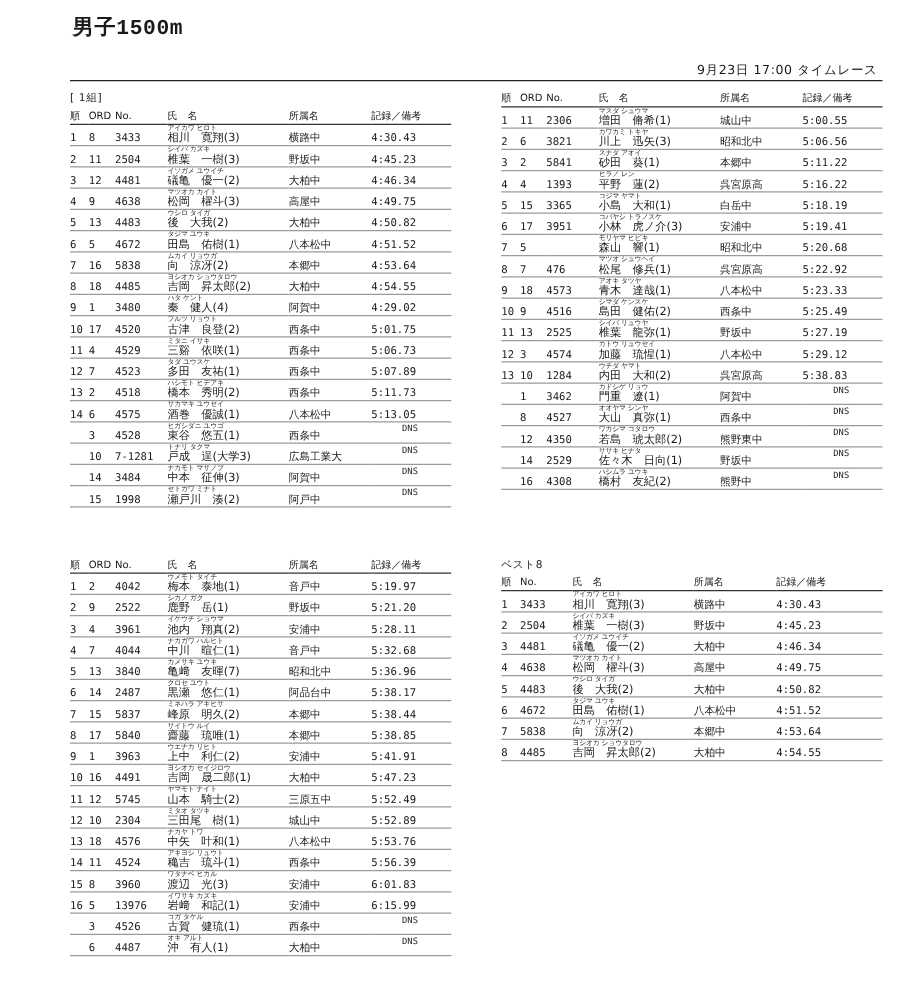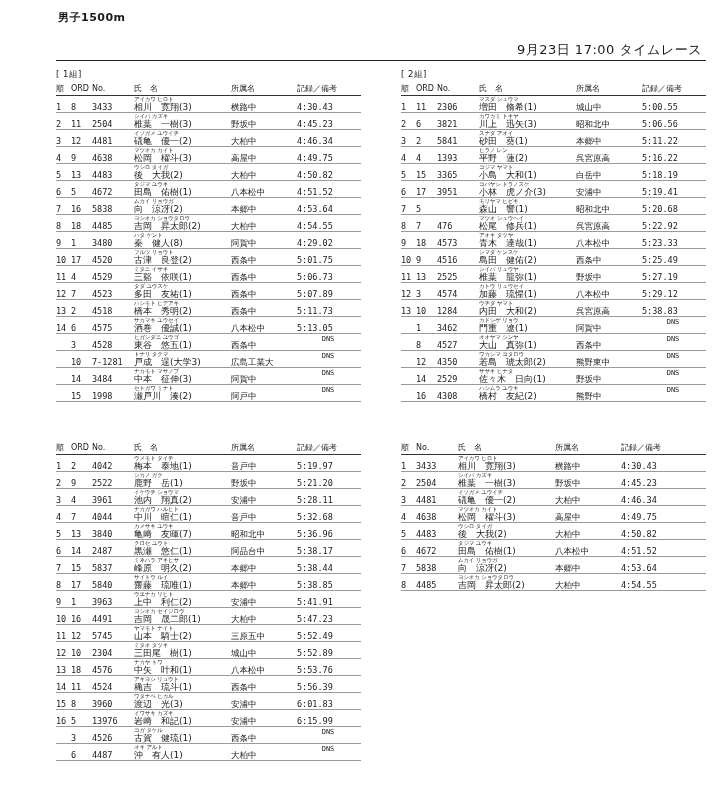--- a/index.html
+++ b/index.html
@@ -2,22 +2,22 @@
 <html><head>
 <meta charset="utf-8">
 <style>
   html,body { margin:0; padding:0; background:#fff; }
   body {
     width:722px; height:795px; overflow:hidden;
     font-family:"DejaVu Sans", sans-serif; color:#1a1a1a;
     -webkit-font-smoothing:antialiased;
   }
   .page { position:relative; padding:8px 16px 0 56px; box-sizing:border-box; }
-  .title { font-size:11px; font-weight:bold; letter-spacing:0.5px; margin:2px 0 0 2px; }
-  .dateline { text-align:right; font-size:13px; margin-top:16px; padding-right:4px; letter-spacing:0.5px; }
+  .title { font-size:17px; font-weight:bold; letter-spacing:0.5px; margin:2px 0 0 2px;font-family:Liberation Mono, monospace; }
+  .dateline { text-align:right; font-size:10px; margin-top:16px; padding-right:4px; letter-spacing:0.5px; }
   .rule { border-bottom:1.2px solid #222; margin-top:1px; }
   .racetype { font-size:8.5px; margin-top:12px; letter-spacing:1px; }
   .tables {
     display:grid; grid-template-columns:1fr 1fr;
     column-gap:18px; row-gap:26px; margin-top:8px;
     align-items:start;
     gap:40px;
   }
   .table-title { font-size:8.5px; margin-bottom:2px; letter-spacing:0.5px; }
   table { width:100%; border-collapse:collapse; table-layout:fixed; }
@@ -151,21 +151,21 @@
               </td>
               <td class="cteam">大柏中</td>
               <td class="crecord">4:54.55</td>
             </tr>
             <tr class="">
               <td class="crank">9</td>
               <td class="cord">1</td>
               <td class="cno">3480</td>
               <td class="cname">
                 <div class="kana">ハタ ケント</div>
-                <div class="kanji">秦　健人(8)</div>
+                <div class="kanji">秦　健人(4)</div>
               </td>
               <td class="cteam">阿賀中</td>
               <td class="crecord">4:29.02</td>
             </tr>
             <tr class="">
               <td class="crank">10</td>
               <td class="cord">17</td>
               <td class="cno">4520</td>
               <td class="cname">
                 <div class="kana">フルツ リョウト</div>
@@ -253,459 +253,459 @@
             </tr>
             <tr class="dns">
               <td class="crank"></td>
               <td class="cord">15</td>
               <td class="cno">1998</td>
               <td class="cname">
                 <div class="kana">セトガワ ミナト</div>
                 <div class="kanji">瀬戸川　湊(2)</div>
               </td>
               <td class="cteam">阿戸中</td>
-              <td class="crecord">DNS</td>
-            </tr>
-          </tbody>
-        </table>
-    </div>
-    <div class="tablewrap">
-      <div class="table-title">[ 2組]</div>
-      <table>
-          <thead>
-            <tr>
-              <th class="crank">順</th>
-              <th class="cord">ORD</th>
-              <th class="cno">No.</th>
-              <th class="cname">氏　名</th>
-              <th class="cteam">所属名</th>
-              <th class="crecord">記録／備考</th>
-            </tr>
-          </thead>
-          <tbody>
-            <tr class="">
-              <td class="crank">1</td>
-              <td class="cord">11</td>
-              <td class="cno">2306</td>
-              <td class="cname">
-                <div class="kana">マスダ シュウマ</div>
-                <div class="kanji">増田　脩希(1)</div>
-              </td>
-              <td class="cteam">城山中</td>
-              <td class="crecord">5:00.55</td>
-            </tr>
-            <tr class="">
-              <td class="crank">2</td>
-              <td class="cord">6</td>
-              <td class="cno">3821</td>
-              <td class="cname">
-                <div class="kana">カワカミ トキヤ</div>
-                <div class="kanji">川上　迅矢(3)</div>
-              </td>
-              <td class="cteam">昭和北中</td>
-              <td class="crecord">5:06.56</td>
-            </tr>
-            <tr class="">
-              <td class="crank">3</td>
-              <td class="cord">2</td>
-              <td class="cno">5841</td>
-              <td class="cname">
-                <div class="kana">スナダ アオイ</div>
-                <div class="kanji">砂田　葵(1)</div>
-              </td>
-              <td class="cteam">本郷中</td>
-              <td class="crecord">5:11.22</td>
-            </tr>
-            <tr class="">
-              <td class="crank">4</td>
-              <td class="cord">4</td>
-              <td class="cno">1393</td>
-              <td class="cname">
-                <div class="kana">ヒラノ レン</div>
-                <div class="kanji">平野　蓮(2)</div>
-              </td>
-              <td class="cteam">呉宮原高</td>
-              <td class="crecord">5:16.22</td>
-            </tr>
-            <tr class="">
-              <td class="crank">5</td>
-              <td class="cord">15</td>
-              <td class="cno">3365</td>
-              <td class="cname">
-                <div class="kana">コジマ ヤマト</div>
-                <div class="kanji">小島　大和(1)</div>
-              </td>
-              <td class="cteam">白岳中</td>
-              <td class="crecord">5:18.19</td>
-            </tr>
-            <tr class="">
-              <td class="crank">6</td>
-              <td class="cord">17</td>
-              <td class="cno">3951</td>
-              <td class="cname">
-                <div class="kana">コバヤシ トラノスケ</div>
-                <div class="kanji">小林　虎ノ介(3)</div>
-              </td>
-              <td class="cteam">安浦中</td>
-              <td class="crecord">5:19.41</td>
-            </tr>
-            <tr class="">
-              <td class="crank">7</td>
-              <td class="cord">5</td>
-              <td class="cno"></td>
-              <td class="cname">
-                <div class="kana">モリヤマ ヒビキ</div>
-                <div class="kanji">森山　響(1)</div>
-              </td>
-              <td class="cteam">昭和北中</td>
-              <td class="crecord">5:20.68</td>
-            </tr>
-            <tr class="">
-              <td class="crank">8</td>
-              <td class="cord">7</td>
-              <td class="cno">476</td>
-              <td class="cname">
-                <div class="kana">マツオ シュウヘイ</div>
-                <div class="kanji">松尾　修兵(1)</div>
-              </td>
-              <td class="cteam">呉宮原高</td>
-              <td class="crecord">5:22.92</td>
-            </tr>
-            <tr class="">
-              <td class="crank">9</td>
-              <td class="cord">18</td>
-              <td class="cno">4573</td>
-              <td class="cname">
-                <div class="kana">アオキ タツヤ</div>
-                <div class="kanji">青木　達哉(1)</div>
-              </td>
-              <td class="cteam">八本松中</td>
-              <td class="crecord">5:23.33</td>
-            </tr>
-            <tr class="">
-              <td class="crank">10</td>
-              <td class="cord">9</td>
-              <td class="cno">4516</td>
-              <td class="cname">
-                <div class="kana">シマダ ケンスケ</div>
-                <div class="kanji">島田　健佑(2)</div>
-              </td>
-              <td class="cteam">西条中</td>
-              <td class="crecord">5:25.49</td>
-            </tr>
-            <tr class="">
-              <td class="crank">11</td>
-              <td class="cord">13</td>
-              <td class="cno">2525</td>
-              <td class="cname">
-                <div class="kana">シイバ リュウヤ</div>
-                <div class="kanji">椎葉　龍弥(1)</div>
-              </td>
-              <td class="cteam">野坂中</td>
-              <td class="crecord">5:27.19</td>
-            </tr>
-            <tr class="">
-              <td class="crank">12</td>
-              <td class="cord">3</td>
-              <td class="cno">4574</td>
-              <td class="cname">
-                <div class="kana">カトウ リュウセイ</div>
-                <div class="kanji">加藤　琉惺(1)</div>
-              </td>
-              <td class="cteam">八本松中</td>
-              <td class="crecord">5:29.12</td>
-            </tr>
-            <tr class="">
-              <td class="crank">13</td>
-              <td class="cord">10</td>
-              <td class="cno">1284</td>
-              <td class="cname">
-                <div class="kana">ウチダ ヤマト</div>
-                <div class="kanji">内田　大和(2)</div>
-              </td>
-              <td class="cteam">呉宮原高</td>
-              <td class="crecord">5:38.83</td>
-            </tr>
-            <tr class="dns">
-              <td class="crank"></td>
-              <td class="cord">1</td>
-              <td class="cno">3462</td>
-              <td class="cname">
-                <div class="kana">カドシゲ リョウ</div>
-                <div class="kanji">門重　遼(1)</div>
-              </td>
-              <td class="cteam">阿賀中</td>
-              <td class="crecord">DNS</td>
-            </tr>
-            <tr class="dns">
-              <td class="crank"></td>
-              <td class="cord">8</td>
-              <td class="cno">4527</td>
-              <td class="cname">
-                <div class="kana">オオヤマ シンヤ</div>
-                <div class="kanji">大山　真弥(1)</div>
-              </td>
-              <td class="cteam">西条中</td>
-              <td class="crecord">DNS</td>
-            </tr>
-            <tr class="dns">
-              <td class="crank"></td>
-              <td class="cord">12</td>
-              <td class="cno">4350</td>
-              <td class="cname">
-                <div class="kana">ワカシマ コタロウ</div>
-                <div class="kanji">若島　琥太郎(2)</div>
-              </td>
-              <td class="cteam">熊野東中</td>
-              <td class="crecord">DNS</td>
-            </tr>
-            <tr class="dns">
-              <td class="crank"></td>
-              <td class="cord">14</td>
-              <td class="cno">2529</td>
-              <td class="cname">
-                <div class="kana">ササキ ヒナタ</div>
-                <div class="kanji">佐々木　日向(1)</div>
-              </td>
-              <td class="cteam">野坂中</td>
-              <td class="crecord">DNS</td>
-            </tr>
-            <tr class="dns">
-              <td class="crank"></td>
-              <td class="cord">16</td>
-              <td class="cno">4308</td>
-              <td class="cname">
-                <div class="kana">ハシムラ ユウキ</div>
-                <div class="kanji">橋村　友紀(2)</div>
-              </td>
-              <td class="cteam">熊野中</td>
               <td class="crecord">DNS</td>
             </tr>
           </tbody>
         </table>
     </div>
     <div class="tablewrap">
       <table>
           <thead>
             <tr>
               <th class="crank">順</th>
               <th class="cord">ORD</th>
               <th class="cno">No.</th>
               <th class="cname">氏　名</th>
               <th class="cteam">所属名</th>
               <th class="crecord">記録／備考</th>
             </tr>
           </thead>
           <tbody>
             <tr class="">
               <td class="crank">1</td>
+              <td class="cord">11</td>
+              <td class="cno">2306</td>
+              <td class="cname">
+                <div class="kana">マスダ シュウマ</div>
+                <div class="kanji">増田　脩希(1)</div>
+              </td>
+              <td class="cteam">城山中</td>
+              <td class="crecord">5:00.55</td>
+            </tr>
+            <tr class="">
+              <td class="crank">2</td>
+              <td class="cord">6</td>
+              <td class="cno">3821</td>
+              <td class="cname">
+                <div class="kana">カワカミ トキヤ</div>
+                <div class="kanji">川上　迅矢(3)</div>
+              </td>
+              <td class="cteam">昭和北中</td>
+              <td class="crecord">5:06.56</td>
+            </tr>
+            <tr class="">
+              <td class="crank">3</td>
               <td class="cord">2</td>
-              <td class="cno">4042</td>
-              <td class="cname">
-                <div class="kana">ウメモト タイチ</div>
-                <div class="kanji">梅本　泰地(1)</div>
-              </td>
-              <td class="cteam">音戸中</td>
-              <td class="crecord">5:19.97</td>
-            </tr>
-            <tr class="">
-              <td class="crank">2</td>
+              <td class="cno">5841</td>
+              <td class="cname">
+                <div class="kana">スナダ アオイ</div>
+                <div class="kanji">砂田　葵(1)</div>
+              </td>
+              <td class="cteam">本郷中</td>
+              <td class="crecord">5:11.22</td>
+            </tr>
+            <tr class="">
+              <td class="crank">4</td>
+              <td class="cord">4</td>
+              <td class="cno">1393</td>
+              <td class="cname">
+                <div class="kana">ヒラノ レン</div>
+                <div class="kanji">平野　蓮(2)</div>
+              </td>
+              <td class="cteam">呉宮原高</td>
+              <td class="crecord">5:16.22</td>
+            </tr>
+            <tr class="">
+              <td class="crank">5</td>
+              <td class="cord">15</td>
+              <td class="cno">3365</td>
+              <td class="cname">
+                <div class="kana">コジマ ヤマト</div>
+                <div class="kanji">小島　大和(1)</div>
+              </td>
+              <td class="cteam">白岳中</td>
+              <td class="crecord">5:18.19</td>
+            </tr>
+            <tr class="">
+              <td class="crank">6</td>
+              <td class="cord">17</td>
+              <td class="cno">3951</td>
+              <td class="cname">
+                <div class="kana">コバヤシ トラノスケ</div>
+                <div class="kanji">小林　虎ノ介(3)</div>
+              </td>
+              <td class="cteam">安浦中</td>
+              <td class="crecord">5:19.41</td>
+            </tr>
+            <tr class="">
+              <td class="crank">7</td>
+              <td class="cord">5</td>
+              <td class="cno"></td>
+              <td class="cname">
+                <div class="kana">モリヤマ ヒビキ</div>
+                <div class="kanji">森山　響(1)</div>
+              </td>
+              <td class="cteam">昭和北中</td>
+              <td class="crecord">5:20.68</td>
+            </tr>
+            <tr class="">
+              <td class="crank">8</td>
+              <td class="cord">7</td>
+              <td class="cno">476</td>
+              <td class="cname">
+                <div class="kana">マツオ シュウヘイ</div>
+                <div class="kanji">松尾　修兵(1)</div>
+              </td>
+              <td class="cteam">呉宮原高</td>
+              <td class="crecord">5:22.92</td>
+            </tr>
+            <tr class="">
+              <td class="crank">9</td>
+              <td class="cord">18</td>
+              <td class="cno">4573</td>
+              <td class="cname">
+                <div class="kana">アオキ タツヤ</div>
+                <div class="kanji">青木　達哉(1)</div>
+              </td>
+              <td class="cteam">八本松中</td>
+              <td class="crecord">5:23.33</td>
+            </tr>
+            <tr class="">
+              <td class="crank">10</td>
               <td class="cord">9</td>
-              <td class="cno">2522</td>
-              <td class="cname">
-                <div class="kana">シカノ ガク</div>
-                <div class="kanji">鹿野　岳(1)</div>
+              <td class="cno">4516</td>
+              <td class="cname">
+                <div class="kana">シマダ ケンスケ</div>
+                <div class="kanji">島田　健佑(2)</div>
+              </td>
+              <td class="cteam">西条中</td>
+              <td class="crecord">5:25.49</td>
+            </tr>
+            <tr class="">
+              <td class="crank">11</td>
+              <td class="cord">13</td>
+              <td class="cno">2525</td>
+              <td class="cname">
+                <div class="kana">シイバ リュウヤ</div>
+                <div class="kanji">椎葉　龍弥(1)</div>
               </td>
               <td class="cteam">野坂中</td>
-              <td class="crecord">5:21.20</td>
-            </tr>
-            <tr class="">
-              <td class="crank">3</td>
-              <td class="cord">4</td>
-              <td class="cno">3961</td>
-              <td class="cname">
-                <div class="kana">イケウチ ショウマ</div>
-                <div class="kanji">池内　翔真(2)</div>
-              </td>
-              <td class="cteam">安浦中</td>
-              <td class="crecord">5:28.11</td>
-            </tr>
-            <tr class="">
-              <td class="crank">4</td>
-              <td class="cord">7</td>
-              <td class="cno">4044</td>
-              <td class="cname">
-                <div class="kana">ナカガワ ハルヒト</div>
-                <div class="kanji">中川　暄仁(1)</div>
-              </td>
-              <td class="cteam">音戸中</td>
-              <td class="crecord">5:32.68</td>
-            </tr>
-            <tr class="">
-              <td class="crank">5</td>
-              <td class="cord">13</td>
-              <td class="cno">3840</td>
-              <td class="cname">
-                <div class="kana">カメサキ ユウキ</div>
-                <div class="kanji">亀﨑　友暉(7)</div>
-              </td>
-              <td class="cteam">昭和北中</td>
-              <td class="crecord">5:36.96</td>
-            </tr>
-            <tr class="">
-              <td class="crank">6</td>
+              <td class="crecord">5:27.19</td>
+            </tr>
+            <tr class="">
+              <td class="crank">12</td>
+              <td class="cord">3</td>
+              <td class="cno">4574</td>
+              <td class="cname">
+                <div class="kana">カトウ リュウセイ</div>
+                <div class="kanji">加藤　琉惺(1)</div>
+              </td>
+              <td class="cteam">八本松中</td>
+              <td class="crecord">5:29.12</td>
+            </tr>
+            <tr class="">
+              <td class="crank">13</td>
+              <td class="cord">10</td>
+              <td class="cno">1284</td>
+              <td class="cname">
+                <div class="kana">ウチダ ヤマト</div>
+                <div class="kanji">内田　大和(2)</div>
+              </td>
+              <td class="cteam">呉宮原高</td>
+              <td class="crecord">5:38.83</td>
+            </tr>
+            <tr class="dns">
+              <td class="crank"></td>
+              <td class="cord">1</td>
+              <td class="cno">3462</td>
+              <td class="cname">
+                <div class="kana">カドシゲ リョウ</div>
+                <div class="kanji">門重　遼(1)</div>
+              </td>
+              <td class="cteam">阿賀中</td>
+              <td class="crecord">DNS</td>
+            </tr>
+            <tr class="dns">
+              <td class="crank"></td>
+              <td class="cord">8</td>
+              <td class="cno">4527</td>
+              <td class="cname">
+                <div class="kana">オオヤマ シンヤ</div>
+                <div class="kanji">大山　真弥(1)</div>
+              </td>
+              <td class="cteam">西条中</td>
+              <td class="crecord">DNS</td>
+            </tr>
+            <tr class="dns">
+              <td class="crank"></td>
+              <td class="cord">12</td>
+              <td class="cno">4350</td>
+              <td class="cname">
+                <div class="kana">ワカシマ コタロウ</div>
+                <div class="kanji">若島　琥太郎(2)</div>
+              </td>
+              <td class="cteam">熊野東中</td>
+              <td class="crecord">DNS</td>
+            </tr>
+            <tr class="dns">
+              <td class="crank"></td>
               <td class="cord">14</td>
-              <td class="cno">2487</td>
-              <td class="cname">
-                <div class="kana">クロセ ユウト</div>
-                <div class="kanji">黒瀬　悠仁(1)</div>
-              </td>
-              <td class="cteam">阿品台中</td>
-              <td class="crecord">5:38.17</td>
-            </tr>
-            <tr class="">
-              <td class="crank">7</td>
-              <td class="cord">15</td>
-              <td class="cno">5837</td>
-              <td class="cname">
-                <div class="kana">ミネハラ アキヒサ</div>
-                <div class="kanji">峰原　明久(2)</div>
-              </td>
-              <td class="cteam">本郷中</td>
-              <td class="crecord">5:38.44</td>
-            </tr>
-            <tr class="">
-              <td class="crank">8</td>
-              <td class="cord">17</td>
-              <td class="cno">5840</td>
-              <td class="cname">
-                <div class="kana">サイトウ ルイ</div>
-                <div class="kanji">齋藤　琉唯(1)</div>
-              </td>
-              <td class="cteam">本郷中</td>
-              <td class="crecord">5:38.85</td>
-            </tr>
-            <tr class="">
-              <td class="crank">9</td>
-              <td class="cord">1</td>
-              <td class="cno">3963</td>
-              <td class="cname">
-                <div class="kana">ウエナカ リヒト</div>
-                <div class="kanji">上中　利仁(2)</div>
-              </td>
-              <td class="cteam">安浦中</td>
-              <td class="crecord">5:41.91</td>
-            </tr>
-            <tr class="">
-              <td class="crank">10</td>
+              <td class="cno">2529</td>
+              <td class="cname">
+                <div class="kana">ササキ ヒナタ</div>
+                <div class="kanji">佐々木　日向(1)</div>
+              </td>
+              <td class="cteam">野坂中</td>
+              <td class="crecord">DNS</td>
+            </tr>
+            <tr class="dns">
+              <td class="crank"></td>
               <td class="cord">16</td>
-              <td class="cno">4491</td>
-              <td class="cname">
-                <div class="kana">ヨシオカ セイジロウ</div>
-                <div class="kanji">吉岡　晟二郎(1)</div>
-              </td>
-              <td class="cteam">大柏中</td>
-              <td class="crecord">5:47.23</td>
-            </tr>
-            <tr class="">
-              <td class="crank">11</td>
-              <td class="cord">12</td>
-              <td class="cno">5745</td>
-              <td class="cname">
-                <div class="kana">ヤマモト ナイト</div>
-                <div class="kanji">山本　騎士(2)</div>
-              </td>
-              <td class="cteam">三原五中</td>
-              <td class="crecord">5:52.49</td>
-            </tr>
-            <tr class="">
-              <td class="crank">12</td>
-              <td class="cord">10</td>
-              <td class="cno">2304</td>
-              <td class="cname">
-                <div class="kana">ミタオ タツキ</div>
-                <div class="kanji">三田尾　樹(1)</div>
-              </td>
-              <td class="cteam">城山中</td>
-              <td class="crecord">5:52.89</td>
-            </tr>
-            <tr class="">
-              <td class="crank">13</td>
-              <td class="cord">18</td>
-              <td class="cno">4576</td>
-              <td class="cname">
-                <div class="kana">ナカヤ トワ</div>
-                <div class="kanji">中矢　叶和(1)</div>
-              </td>
-              <td class="cteam">八本松中</td>
-              <td class="crecord">5:53.76</td>
-            </tr>
-            <tr class="">
-              <td class="crank">14</td>
-              <td class="cord">11</td>
-              <td class="cno">4524</td>
-              <td class="cname">
-                <div class="kana">アキヨシ リュウト</div>
-                <div class="kanji">穐吉　琉斗(1)</div>
-              </td>
-              <td class="cteam">西条中</td>
-              <td class="crecord">5:56.39</td>
-            </tr>
-            <tr class="">
-              <td class="crank">15</td>
-              <td class="cord">8</td>
-              <td class="cno">3960</td>
-              <td class="cname">
-                <div class="kana">ワタナベ ヒカル</div>
-                <div class="kanji">渡辺　光(3)</div>
-              </td>
-              <td class="cteam">安浦中</td>
-              <td class="crecord">6:01.83</td>
-            </tr>
-            <tr class="">
-              <td class="crank">16</td>
-              <td class="cord">5</td>
-              <td class="cno">13976</td>
-              <td class="cname">
-                <div class="kana">イワサキ カズキ</div>
-                <div class="kanji">岩﨑　和記(1)</div>
-              </td>
-              <td class="cteam">安浦中</td>
-              <td class="crecord">6:15.99</td>
-            </tr>
-            <tr class="dns">
-              <td class="crank"></td>
-              <td class="cord">3</td>
-              <td class="cno">4526</td>
-              <td class="cname">
-                <div class="kana">コガ タケル</div>
-                <div class="kanji">古賀　健琉(1)</div>
-              </td>
-              <td class="cteam">西条中</td>
-              <td class="crecord">DNS</td>
-            </tr>
-            <tr class="dns">
-              <td class="crank"></td>
-              <td class="cord">6</td>
-              <td class="cno">4487</td>
-              <td class="cname">
-                <div class="kana">オキ アルト</div>
-                <div class="kanji">沖　有人(1)</div>
-              </td>
-              <td class="cteam">大柏中</td>
+              <td class="cno">4308</td>
+              <td class="cname">
+                <div class="kana">ハシムラ ユウキ</div>
+                <div class="kanji">橋村　友紀(2)</div>
+              </td>
+              <td class="cteam">熊野中</td>
               <td class="crecord">DNS</td>
             </tr>
           </tbody>
         </table>
     </div>
     <div class="tablewrap">
       <table>
           <thead>
             <tr>
               <th class="crank">順</th>
+              <th class="cord">ORD</th>
+              <th class="cno">No.</th>
+              <th class="cname">氏　名</th>
+              <th class="cteam">所属名</th>
+              <th class="crecord">記録／備考</th>
+            </tr>
+          </thead>
+          <tbody>
+            <tr class="">
+              <td class="crank">1</td>
+              <td class="cord">2</td>
+              <td class="cno">4042</td>
+              <td class="cname">
+                <div class="kana">ウメモト タイチ</div>
+                <div class="kanji">梅本　泰地(1)</div>
+              </td>
+              <td class="cteam">音戸中</td>
+              <td class="crecord">5:19.97</td>
+            </tr>
+            <tr class="">
+              <td class="crank">2</td>
+              <td class="cord">9</td>
+              <td class="cno">2522</td>
+              <td class="cname">
+                <div class="kana">シカノ ガク</div>
+                <div class="kanji">鹿野　岳(1)</div>
+              </td>
+              <td class="cteam">野坂中</td>
+              <td class="crecord">5:21.20</td>
+            </tr>
+            <tr class="">
+              <td class="crank">3</td>
+              <td class="cord">4</td>
+              <td class="cno">3961</td>
+              <td class="cname">
+                <div class="kana">イケウチ ショウマ</div>
+                <div class="kanji">池内　翔真(2)</div>
+              </td>
+              <td class="cteam">安浦中</td>
+              <td class="crecord">5:28.11</td>
+            </tr>
+            <tr class="">
+              <td class="crank">4</td>
+              <td class="cord">7</td>
+              <td class="cno">4044</td>
+              <td class="cname">
+                <div class="kana">ナカガワ ハルヒト</div>
+                <div class="kanji">中川　暄仁(1)</div>
+              </td>
+              <td class="cteam">音戸中</td>
+              <td class="crecord">5:32.68</td>
+            </tr>
+            <tr class="">
+              <td class="crank">5</td>
+              <td class="cord">13</td>
+              <td class="cno">3840</td>
+              <td class="cname">
+                <div class="kana">カメサキ ユウキ</div>
+                <div class="kanji">亀﨑　友暉(7)</div>
+              </td>
+              <td class="cteam">昭和北中</td>
+              <td class="crecord">5:36.96</td>
+            </tr>
+            <tr class="">
+              <td class="crank">6</td>
+              <td class="cord">14</td>
+              <td class="cno">2487</td>
+              <td class="cname">
+                <div class="kana">クロセ ユウト</div>
+                <div class="kanji">黒瀬　悠仁(1)</div>
+              </td>
+              <td class="cteam">阿品台中</td>
+              <td class="crecord">5:38.17</td>
+            </tr>
+            <tr class="">
+              <td class="crank">7</td>
+              <td class="cord">15</td>
+              <td class="cno">5837</td>
+              <td class="cname">
+                <div class="kana">ミネハラ アキヒサ</div>
+                <div class="kanji">峰原　明久(2)</div>
+              </td>
+              <td class="cteam">本郷中</td>
+              <td class="crecord">5:38.44</td>
+            </tr>
+            <tr class="">
+              <td class="crank">8</td>
+              <td class="cord">17</td>
+              <td class="cno">5840</td>
+              <td class="cname">
+                <div class="kana">サイトウ ルイ</div>
+                <div class="kanji">齋藤　琉唯(1)</div>
+              </td>
+              <td class="cteam">本郷中</td>
+              <td class="crecord">5:38.85</td>
+            </tr>
+            <tr class="">
+              <td class="crank">9</td>
+              <td class="cord">1</td>
+              <td class="cno">3963</td>
+              <td class="cname">
+                <div class="kana">ウエナカ リヒト</div>
+                <div class="kanji">上中　利仁(2)</div>
+              </td>
+              <td class="cteam">安浦中</td>
+              <td class="crecord">5:41.91</td>
+            </tr>
+            <tr class="">
+              <td class="crank">10</td>
+              <td class="cord">16</td>
+              <td class="cno">4491</td>
+              <td class="cname">
+                <div class="kana">ヨシオカ セイジロウ</div>
+                <div class="kanji">吉岡　晟二郎(1)</div>
+              </td>
+              <td class="cteam">大柏中</td>
+              <td class="crecord">5:47.23</td>
+            </tr>
+            <tr class="">
+              <td class="crank">11</td>
+              <td class="cord">12</td>
+              <td class="cno">5745</td>
+              <td class="cname">
+                <div class="kana">ヤマモト ナイト</div>
+                <div class="kanji">山本　騎士(2)</div>
+              </td>
+              <td class="cteam">三原五中</td>
+              <td class="crecord">5:52.49</td>
+            </tr>
+            <tr class="">
+              <td class="crank">12</td>
+              <td class="cord">10</td>
+              <td class="cno">2304</td>
+              <td class="cname">
+                <div class="kana">ミタオ タツキ</div>
+                <div class="kanji">三田尾　樹(1)</div>
+              </td>
+              <td class="cteam">城山中</td>
+              <td class="crecord">5:52.89</td>
+            </tr>
+            <tr class="">
+              <td class="crank">13</td>
+              <td class="cord">18</td>
+              <td class="cno">4576</td>
+              <td class="cname">
+                <div class="kana">ナカヤ トワ</div>
+                <div class="kanji">中矢　叶和(1)</div>
+              </td>
+              <td class="cteam">八本松中</td>
+              <td class="crecord">5:53.76</td>
+            </tr>
+            <tr class="">
+              <td class="crank">14</td>
+              <td class="cord">11</td>
+              <td class="cno">4524</td>
+              <td class="cname">
+                <div class="kana">アキヨシ リュウト</div>
+                <div class="kanji">穐吉　琉斗(1)</div>
+              </td>
+              <td class="cteam">西条中</td>
+              <td class="crecord">5:56.39</td>
+            </tr>
+            <tr class="">
+              <td class="crank">15</td>
+              <td class="cord">8</td>
+              <td class="cno">3960</td>
+              <td class="cname">
+                <div class="kana">ワタナベ ヒカル</div>
+                <div class="kanji">渡辺　光(3)</div>
+              </td>
+              <td class="cteam">安浦中</td>
+              <td class="crecord">6:01.83</td>
+            </tr>
+            <tr class="">
+              <td class="crank">16</td>
+              <td class="cord">5</td>
+              <td class="cno">13976</td>
+              <td class="cname">
+                <div class="kana">イワサキ カズキ</div>
+                <div class="kanji">岩﨑　和記(1)</div>
+              </td>
+              <td class="cteam">安浦中</td>
+              <td class="crecord">6:15.99</td>
+            </tr>
+            <tr class="dns">
+              <td class="crank"></td>
+              <td class="cord">3</td>
+              <td class="cno">4526</td>
+              <td class="cname">
+                <div class="kana">コガ タケル</div>
+                <div class="kanji">古賀　健琉(1)</div>
+              </td>
+              <td class="cteam">西条中</td>
+              <td class="crecord">DNS</td>
+            </tr>
+            <tr class="dns">
+              <td class="crank"></td>
+              <td class="cord">6</td>
+              <td class="cno">4487</td>
+              <td class="cname">
+                <div class="kana">オキ アルト</div>
+                <div class="kanji">沖　有人(1)</div>
+              </td>
+              <td class="cteam">大柏中</td>
+              <td class="crecord">DNS</td>
+            </tr>
+          </tbody>
+        </table>
+    </div>
+    <div class="tablewrap">
+      <div class="table-title">ベスト8</div>
+      <table>
+          <thead>
+            <tr>
+              <th class="crank">順</th>
               <th class="cno">No.</th>
               <th class="cname">氏　名</th>
               <th class="cteam">所属名</th>
               <th class="crecord">記録／備考</th>
             </tr>
           </thead>
           <tbody>
             <tr class="">
               <td class="crank">1</td>
               <td class="cno">3433</td>

